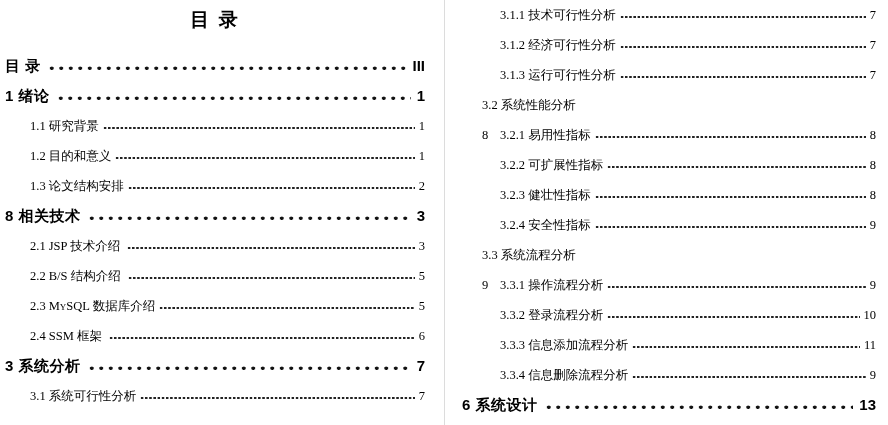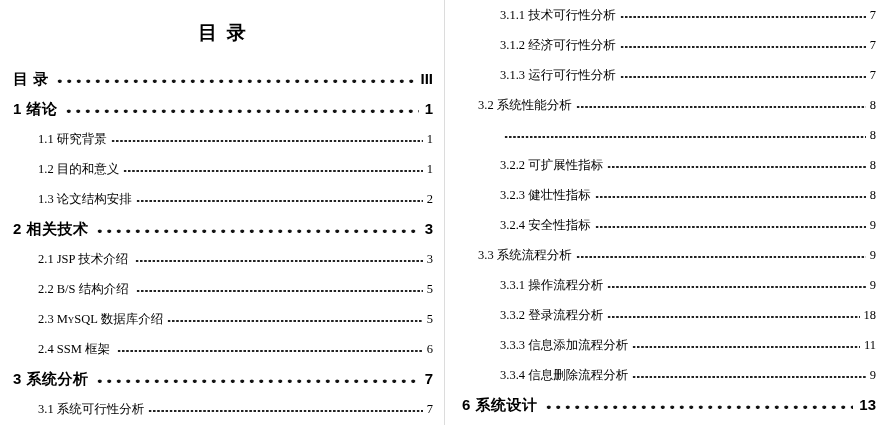--- a/index.html
+++ b/index.html
@@ -22,21 +22,21 @@
     width: 1px;
     height: 100%;
     background: #dcdcdc;
   }
   .page {
     position: absolute;
     top: 0;
     height: 100%;
     box-sizing: border-box;
   }
-  .page-left  { left: 8px;     width: 444px; padding: 13px 19px 0 5px; }
+  .page-left  { left: 0;     width: 444px; padding: 0 19px 0 5px; }
   .page-right { left: 446px; width: 442px; padding: 0 12px 0 16px; }
 
   .doc-title {
     margin: 7px 0 0 0;
     height: 26px;
     line-height: 26px;
     text-align: center;
     font-family: "Liberation Sans", "DejaVu Sans", sans-serif;
     font-size: 19px;
     font-weight: bold;
@@ -54,21 +54,21 @@
     font-family: "Liberation Serif", "DejaVu Serif", serif;
     font-size: 12.5px;
     color: #000;
     cursor: pointer;
   }
   .row .label   { white-space: pre; font-variant: small-caps; }
   .row .pagenum { margin-left: 2px; white-space: pre; }
 
   
   .page-left  .lvl2 { margin-left: 25px; font-family: Liberation Serif, serif; }
-  .page-right .lvl2 { margin-left: 16px; }
+  .page-right .lvl2 { margin-left: 16px; flex-direction: column; }
   .page-right .lvl3 { margin-left: 38px; }
 
   
   .row.bold {
     font-family: "Liberation Sans", "DejaVu Sans", sans-serif;
     font-size: 15px;
     font-weight: bold;
   }
   .row.bold .label { font-variant: normal; letter-spacing: 0.5px; }
 
@@ -116,21 +116,21 @@
     <span class="label">1.2 目的和意义</span>
     <span class="leader"></span>
     <span class="pagenum">1</span>
   </div>
         <div class="row lvl2">
     <span class="label">1.3 论文结构安排</span>
     <span class="leader"></span>
     <span class="pagenum">2</span>
   </div>
         <div class="row lvl1 bold">
-    <span class="label">2 相关技术</span>
+    <span class="label">8 相关技术</span>
     <span class="leader"></span>
     <span class="pagenum">3</span>
   </div>
         <div class="row lvl2">
     <span class="label">2.1 JSP 技术介绍 </span>
     <span class="leader"></span>
     <span class="pagenum">3</span>
   </div>
         <div class="row lvl2">
     <span class="label">2.2 B/S 结构介绍 </span>
@@ -176,20 +176,21 @@
     <span class="label">3.1.3 运行可行性分析</span>
     <span class="leader"></span>
     <span class="pagenum">7</span>
   </div>
         <div class="row lvl2">
     <span class="label">3.2 系统性能分析</span>
     <span class="leader"></span>
     <span class="pagenum">8</span>
   </div>
         <div class="row lvl3">
+    <span class="label">3.2.1 易用性指标</span>
     <span class="leader"></span>
     <span class="pagenum">8</span>
   </div>
         <div class="row lvl3">
     <span class="label">3.2.2 可扩展性指标</span>
     <span class="leader"></span>
     <span class="pagenum">8</span>
   </div>
         <div class="row lvl3">
     <span class="label">3.2.3 健壮性指标</span>
@@ -207,21 +208,21 @@
     <span class="pagenum">9</span>
   </div>
         <div class="row lvl3">
     <span class="label">3.3.1 操作流程分析</span>
     <span class="leader"></span>
     <span class="pagenum">9</span>
   </div>
         <div class="row lvl3">
     <span class="label">3.3.2 登录流程分析</span>
     <span class="leader"></span>
-    <span class="pagenum">18</span>
+    <span class="pagenum">10</span>
   </div>
         <div class="row lvl3">
     <span class="label">3.3.3 信息添加流程分析</span>
     <span class="leader"></span>
     <span class="pagenum">11</span>
   </div>
         <div class="row lvl3">
     <span class="label">3.3.4 信息删除流程分析</span>
     <span class="leader"></span>
     <span class="pagenum">9</span>

